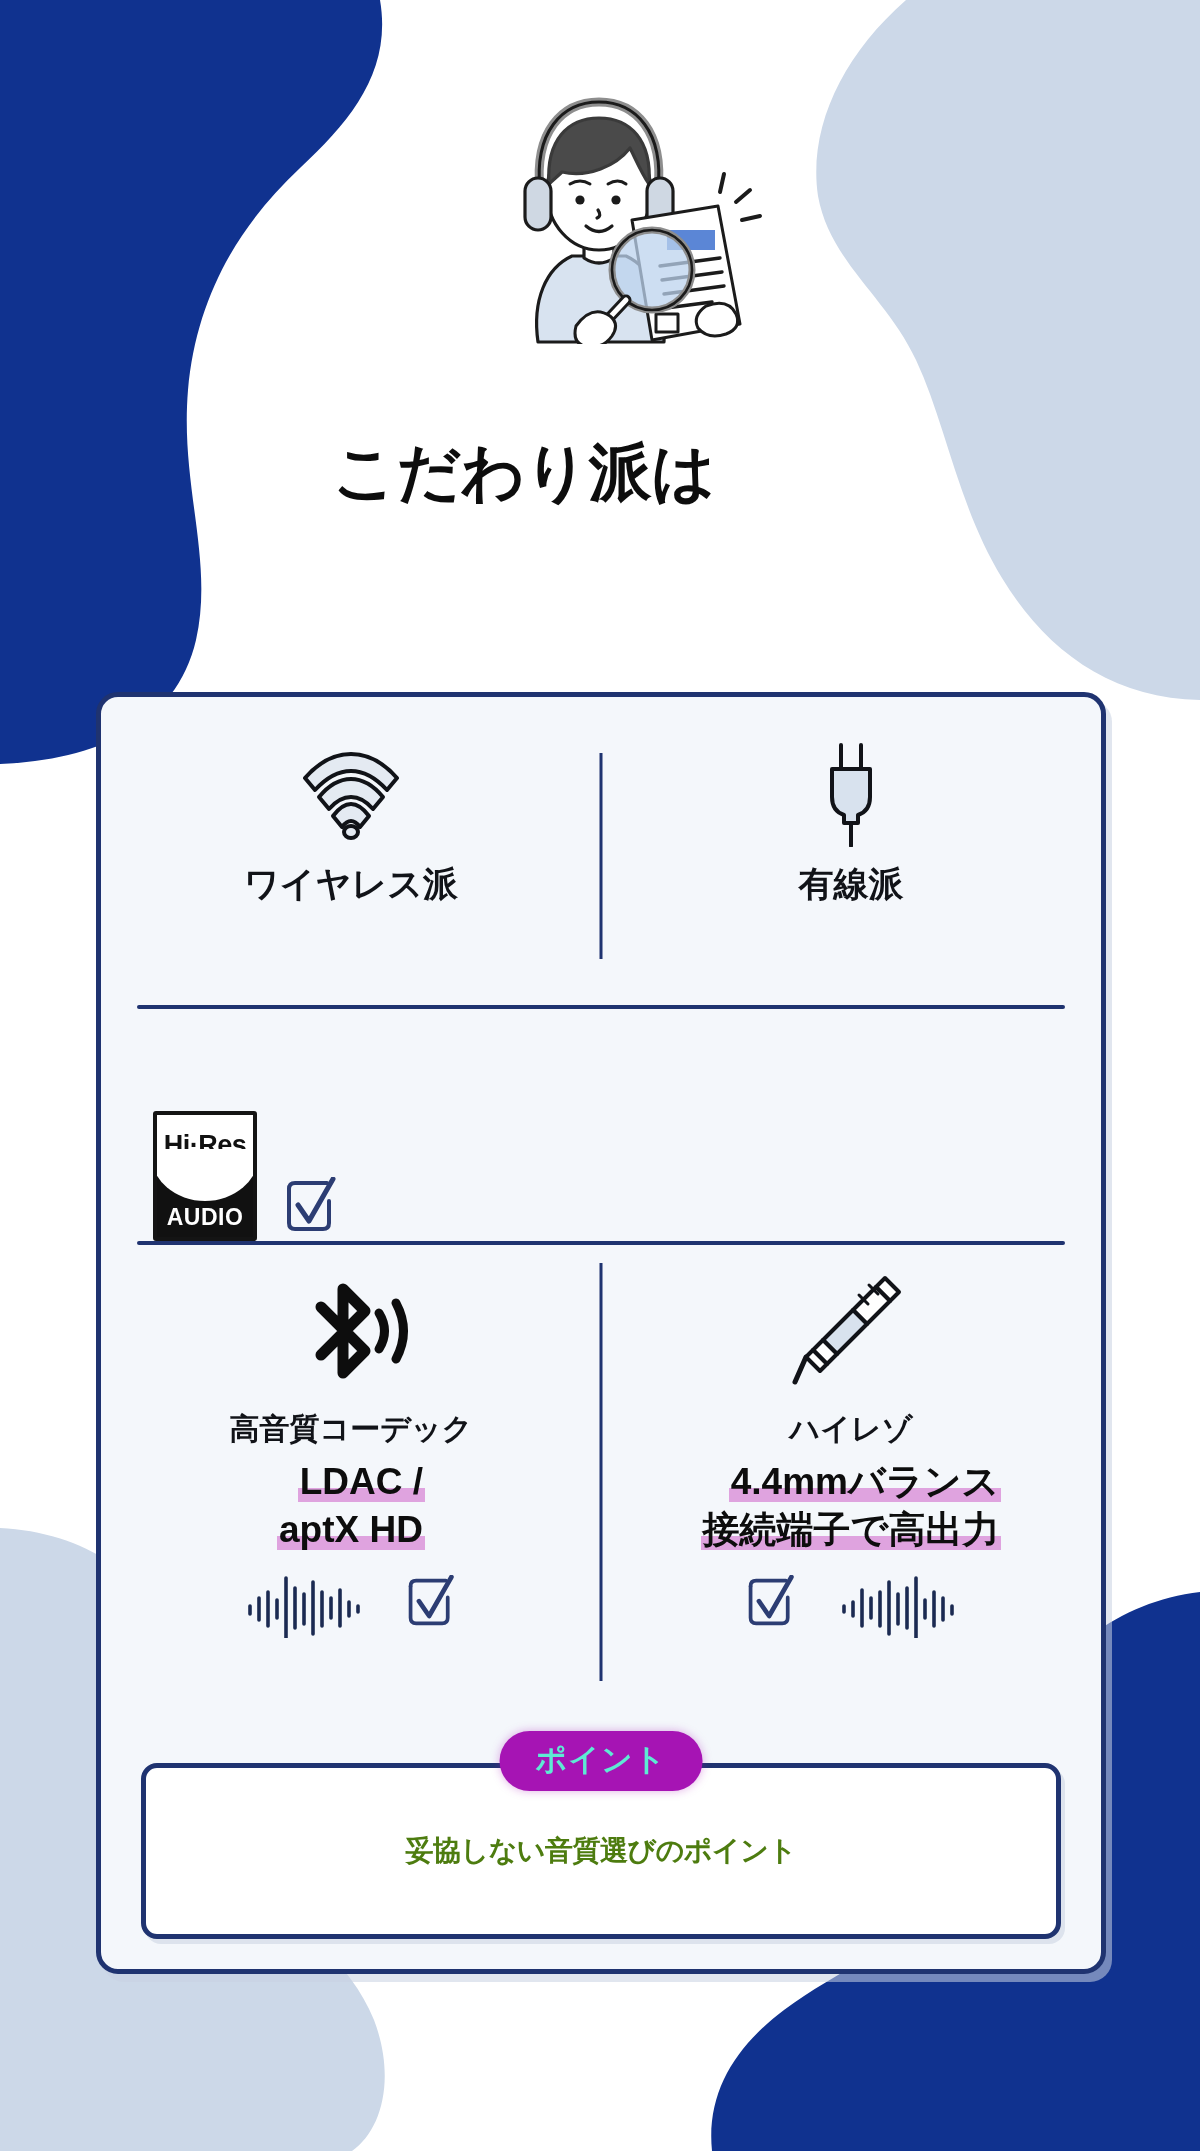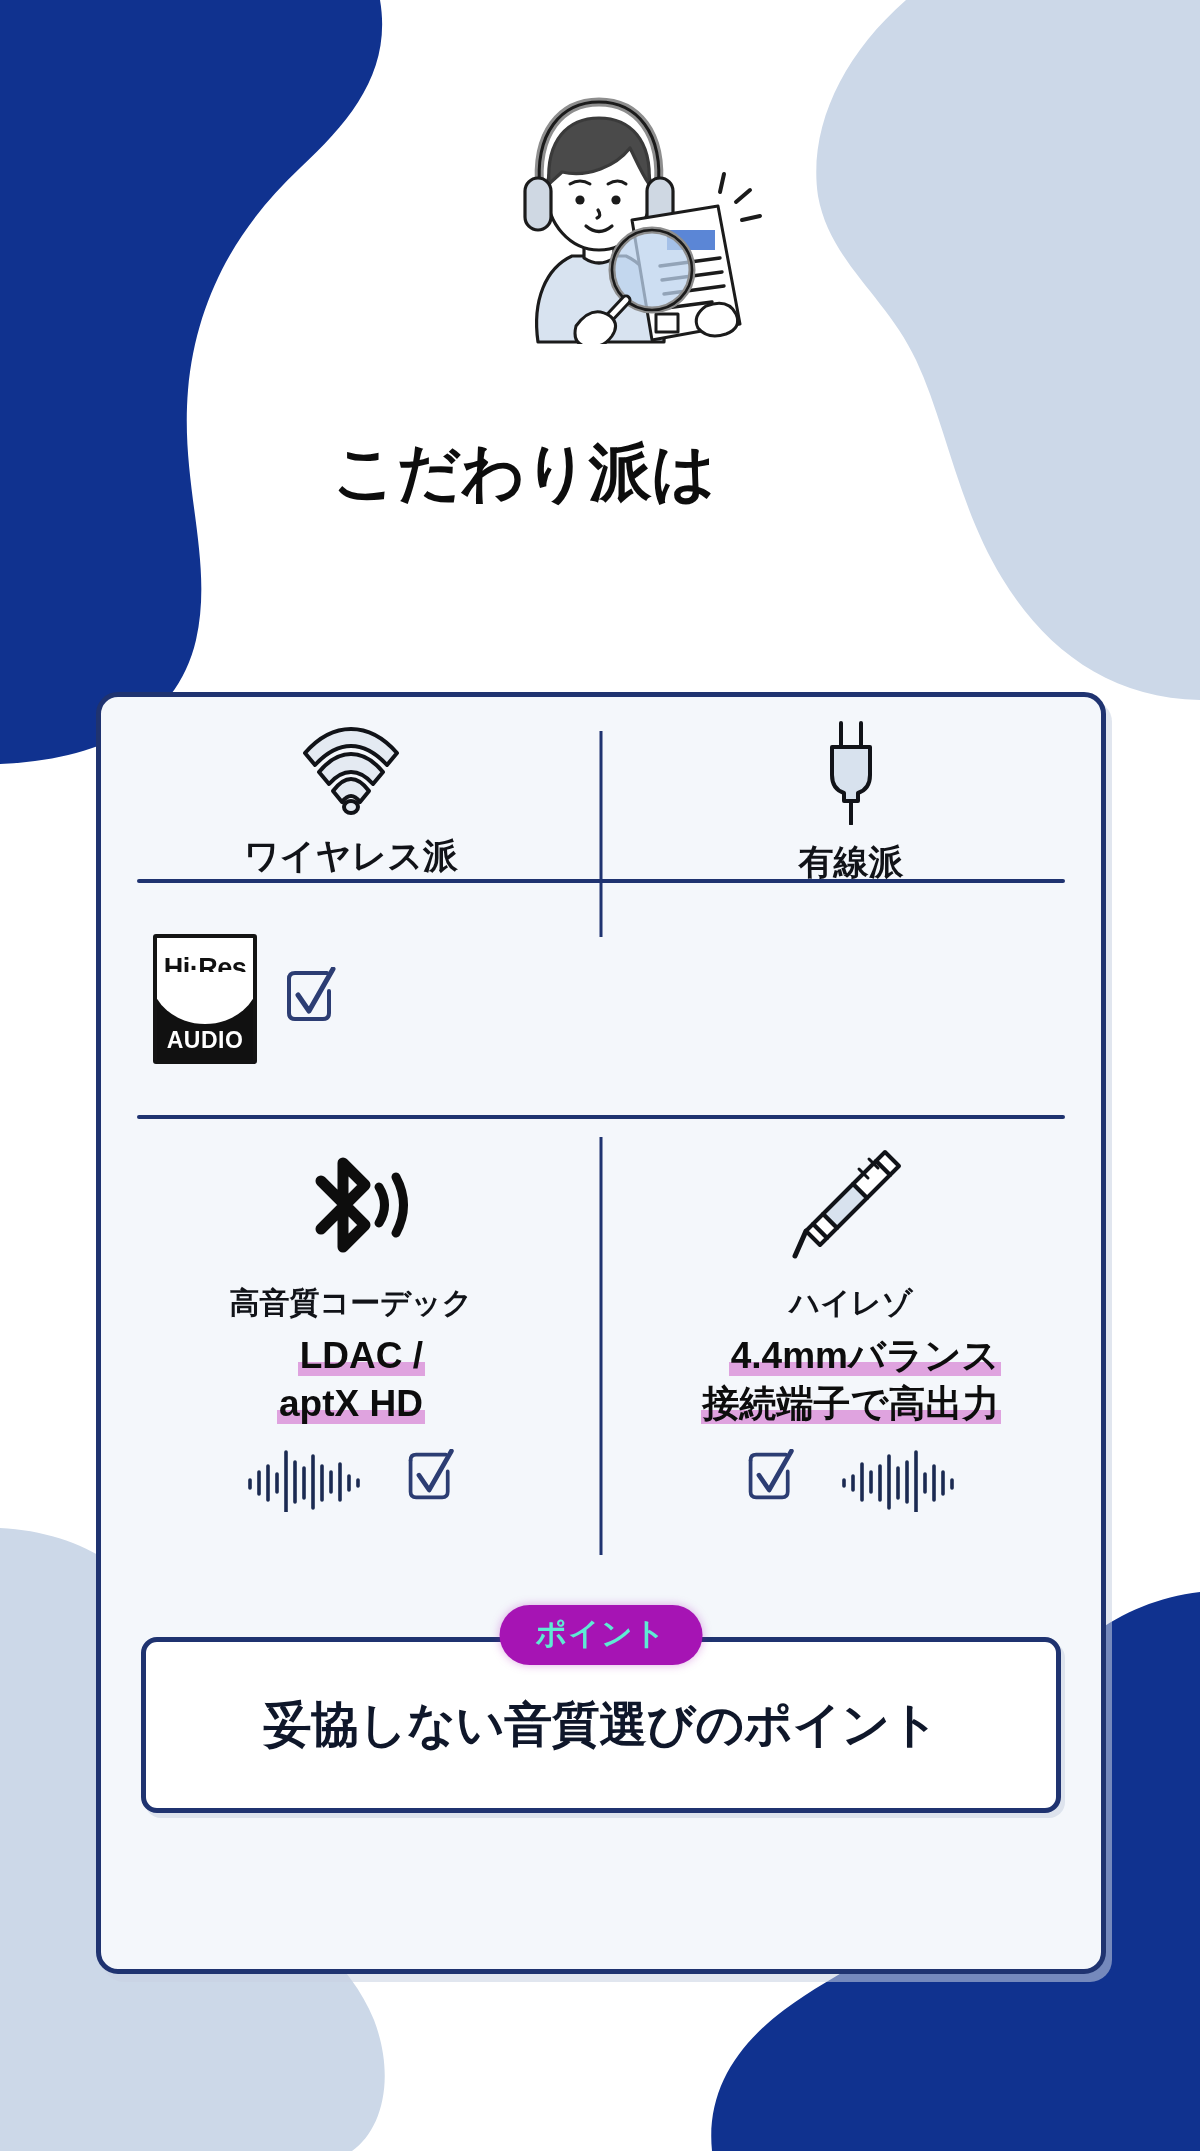--- a/index.html
+++ b/index.html
@@ -63,21 +63,22 @@
     background: #f4f7fb;
     border: 5px solid #1f3370;
     border-radius: 22px;
     box-shadow: 6px 8px 0 rgba(200,210,225,0.55);
   }
 
   
   .mode-row {
     position: relative;
     display: flex;
-    height: 182px;
+    height: 286px;
+    margin-top: 22px;
   }
   .mode-cell {
     flex: 1;
     display: flex;
     flex-direction: column;
     align-items: center;
     justify-content: flex-start;
     padding-top: 28px;
   }
   .mode-icon { height: 96px; display: flex; align-items: center; justify-content: center; }
@@ -103,21 +104,21 @@
   .hdiv {
     height: 4px;
     background: #1f3370;
     margin: 0 36px;
     border-radius: 2px;
   }
 
   
   .hires-row {
     display: flex;
-    align-items: center;
+    align-items: flex-end;
     height: 232px;
     padding: 0 40px 0 52px;
     gap: 26px;
   }
   .hires-logo {
     width: 104px;
     height: 130px;
     flex: none;
     border: 4px solid #141414;
     border-radius: 3px;
@@ -252,23 +253,23 @@
     background: #ffffff;
     border: 5px solid #1f3370;
     border-radius: 16px;
     height: 176px;
     display: flex;
     align-items: center;
     justify-content: center;
     box-shadow: 4px 5px 0 rgba(205,213,228,0.6);
   }
   .point-text {
-    font-size: 48px;
-    font-weight: 900;
-    color: #0f172a;
+    font-size: 28px;
+    font-weight: 900;
+    color: #4d7c0f;
     letter-spacing: -0.5px;
   }
 </style>
 </head>
 <body>
 
 <div id="stage">
 
   <svg class="bg-layer" viewBox="0 0 1200 2151" preserveAspectRatio="none">
 

